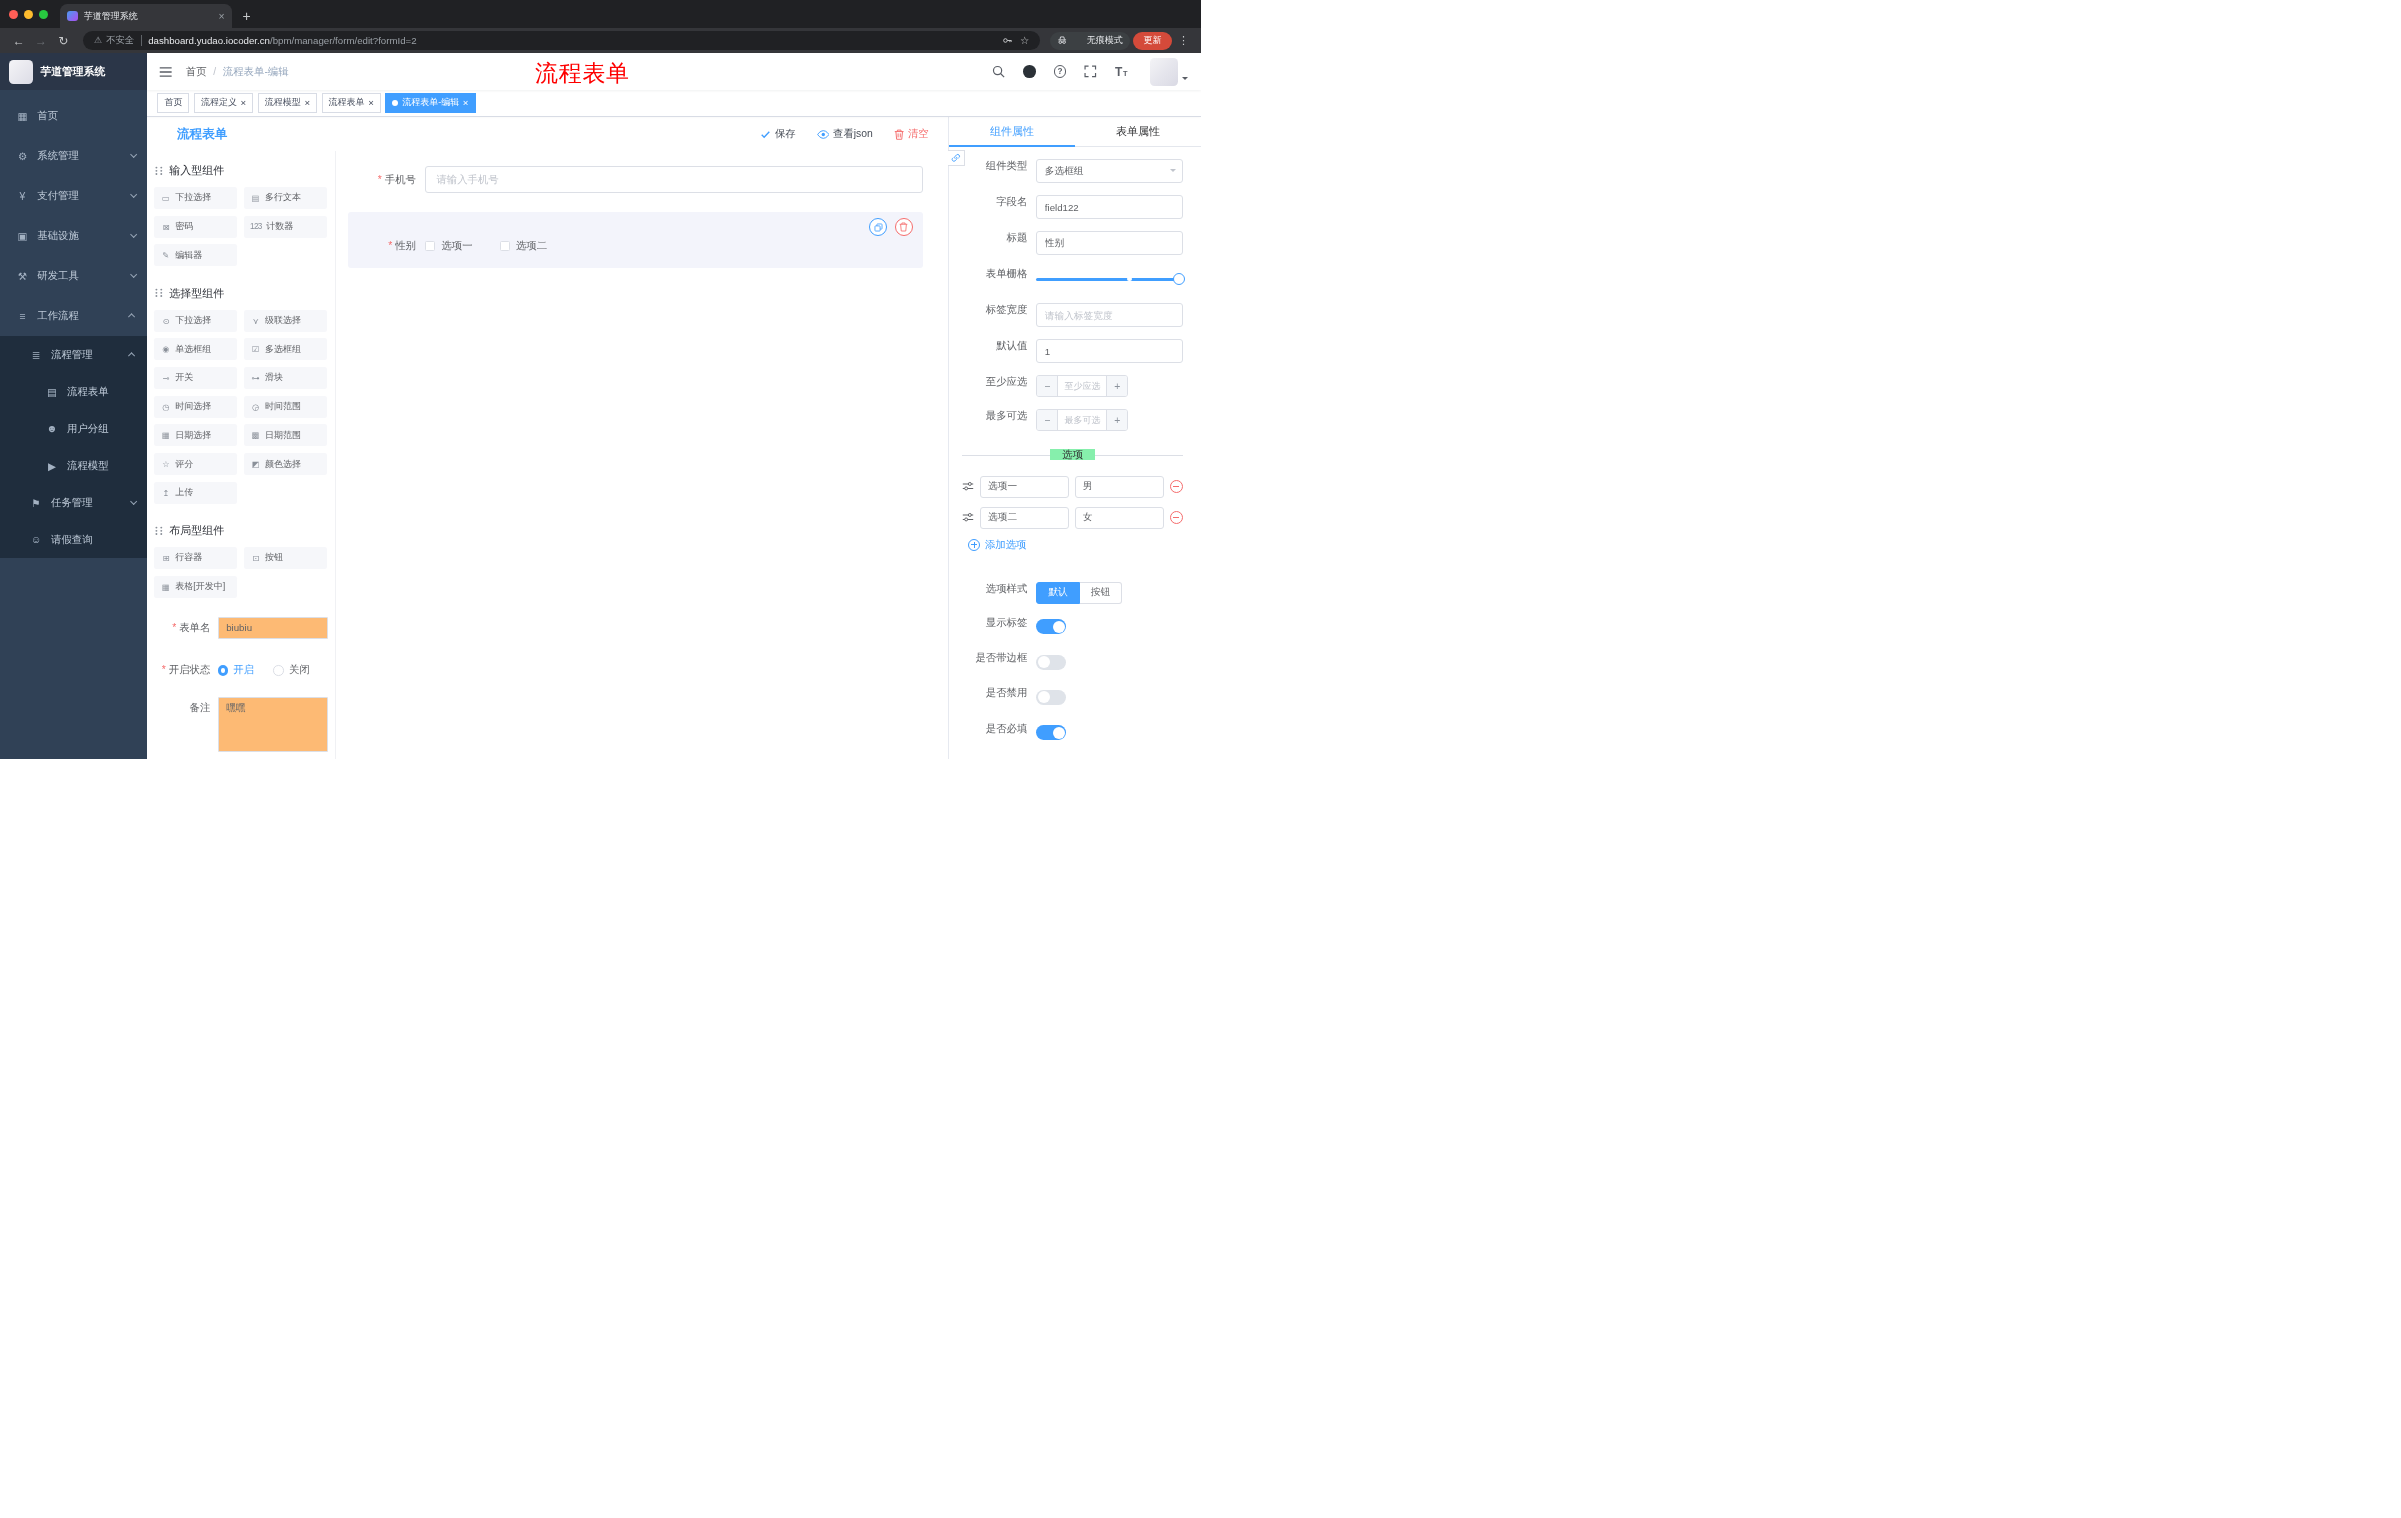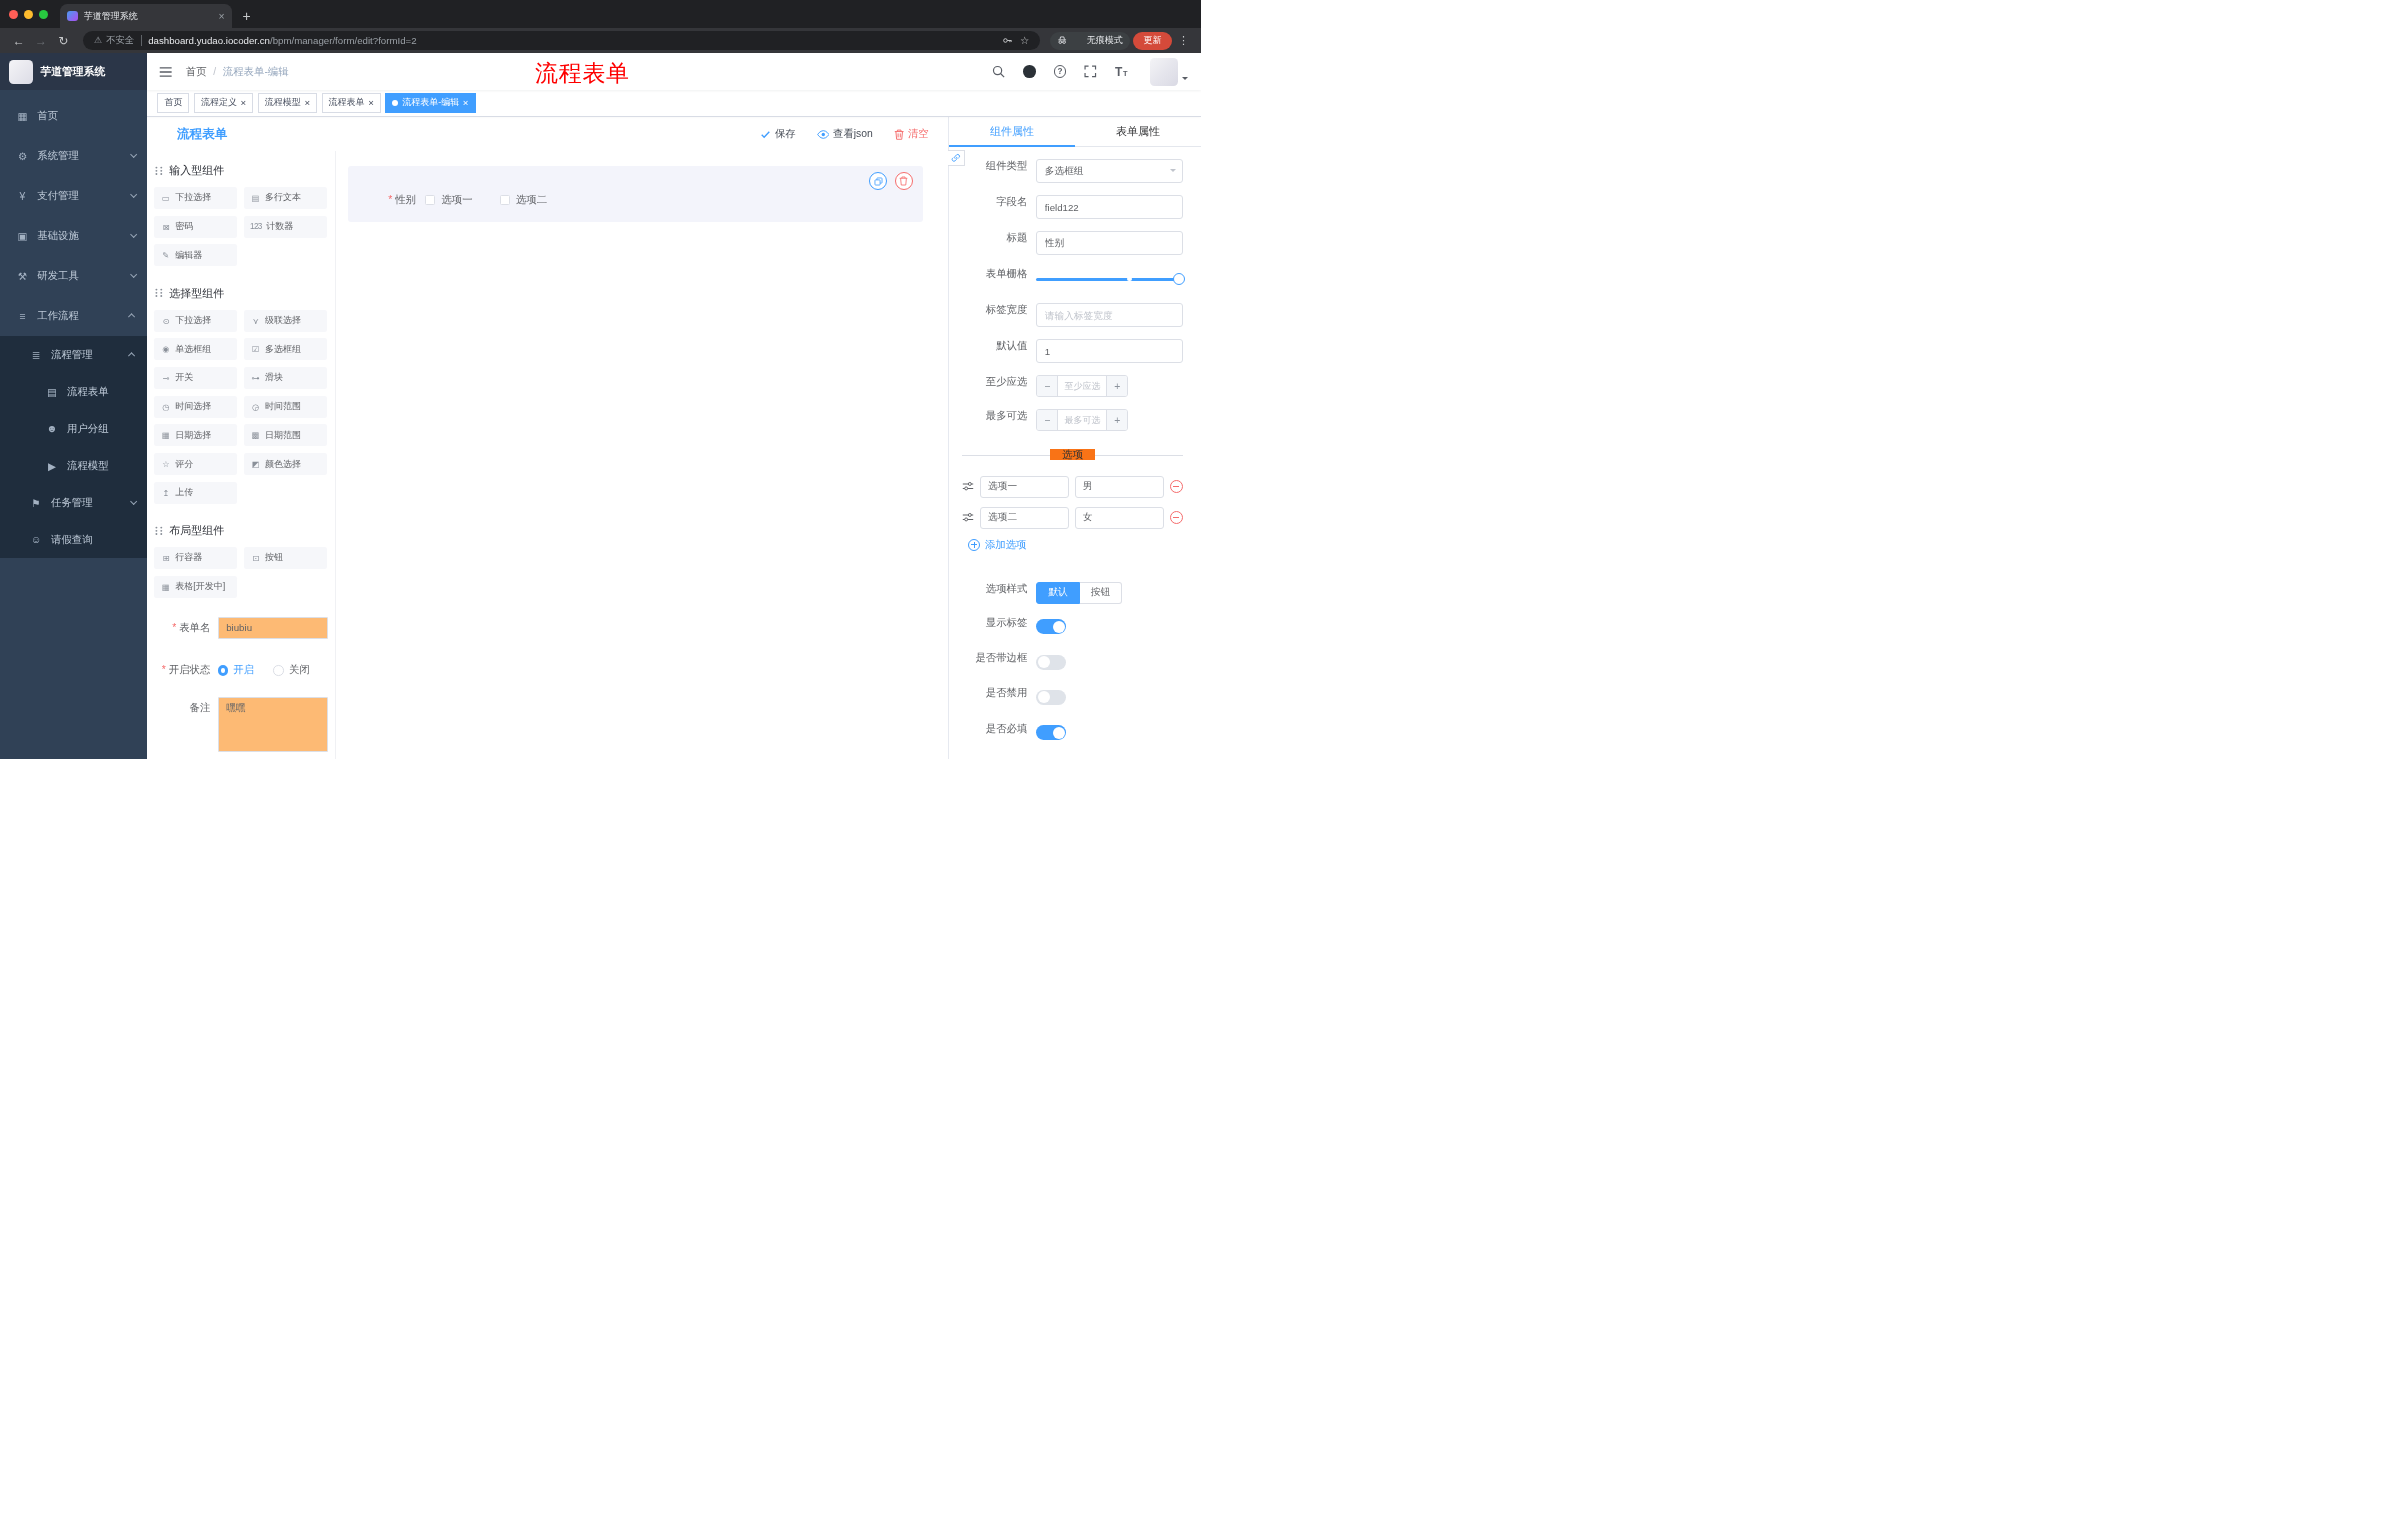--- a/index.html
+++ b/index.html
@@ -171,21 +171,21 @@
     justify-content:center; font-size:10.4px; flex-shrink:0; cursor:pointer; }
   .step-btn.minus { border-right:0.7px solid #dcdfe6; }
   .step-btn.minus::before { content:"−"; }
   .step-btn.plus { border-left:0.7px solid #dcdfe6; }
   .step-btn.plus::before { content:"+"; }
   .step-input { flex:1; min-width:0; border:none; outline:none; text-align:center; font-size:9px;
     color:#606266; font-family:inherit; }
   .step-input::placeholder { color:#c0c4cc; }
   .divider { position:relative; text-align:center; margin:16.3px 0 13.4px; }
   .divider::before { content:""; position:absolute; left:0; right:0; top:50%; height:0.7px; background:#dcdfe6; }
-  .divider span { position:relative; background:#f97316; padding:0 12px; font-size:10.4px; color:#303133; }
+  .divider span { position:relative; background:#86efac; padding:0 12px; font-size:10.4px; color:#303133; }
   .opt-row { display:flex; align-items:center; gap:6px; margin-bottom:9px; }
   .opt-input { flex:1; min-width:0; height:22px; border:0.7px solid #dcdfe6; border-radius:3px;
     padding:0 6.7px; font-size:9.7px; color:#606266; outline:none; font-family:inherit; }
   .icon-circle { width:13.4px; height:13.4px; border:0.7px solid currentColor; border-radius:50%;
     display:inline-flex; align-items:center; justify-content:center; position:relative; flex-shrink:0; cursor:pointer; }
   .icon-circle::before { content:""; width:6px; height:1.5px; background:currentColor; }
   .icon-circle.plus::after { content:""; position:absolute; width:1.5px; height:6px; background:currentColor; }
   .red-ic { color:#f56c6c; }
   .blue-ic { color:#409eff; }
   .add-opt { display:flex; align-items:center; gap:4.5px; color:#409eff; font-size:10.4px;
@@ -569,20 +569,26 @@
               <div class="meta-row">
                 <span class="meta-label">备注</span>
                 <span class="meta-control">
                   <textarea class="el-input" style="">嘿嘿</textarea>
                 </span>
               </div>
             </div>
           </div>
 
           <div class="canvas">
+            <div class="field-row gap">
+              <span class="f-label req">手机号</span>
+              <span class="f-control">
+                <input class="f-input" placeholder="请输入手机号" style="">
+              </span>
+            </div>
 
             <div class="selected-row">
               <div class="row-actions">
                 <span class="circle-btn copy-btn">
                   <svg width="9" height="9" viewBox="0 0 14 14">
                     <rect x="4.5" y="1.5" width="8" height="8" rx="1" fill="none" stroke="#409eff" stroke-width="1.3"></rect>
                     <rect x="1.5" y="4.5" width="8" height="8" rx="1" fill="#fff" stroke="#409eff" stroke-width="1.3"></rect>
                   </svg>
                 </span>
                 <span class="circle-btn del-btn">

